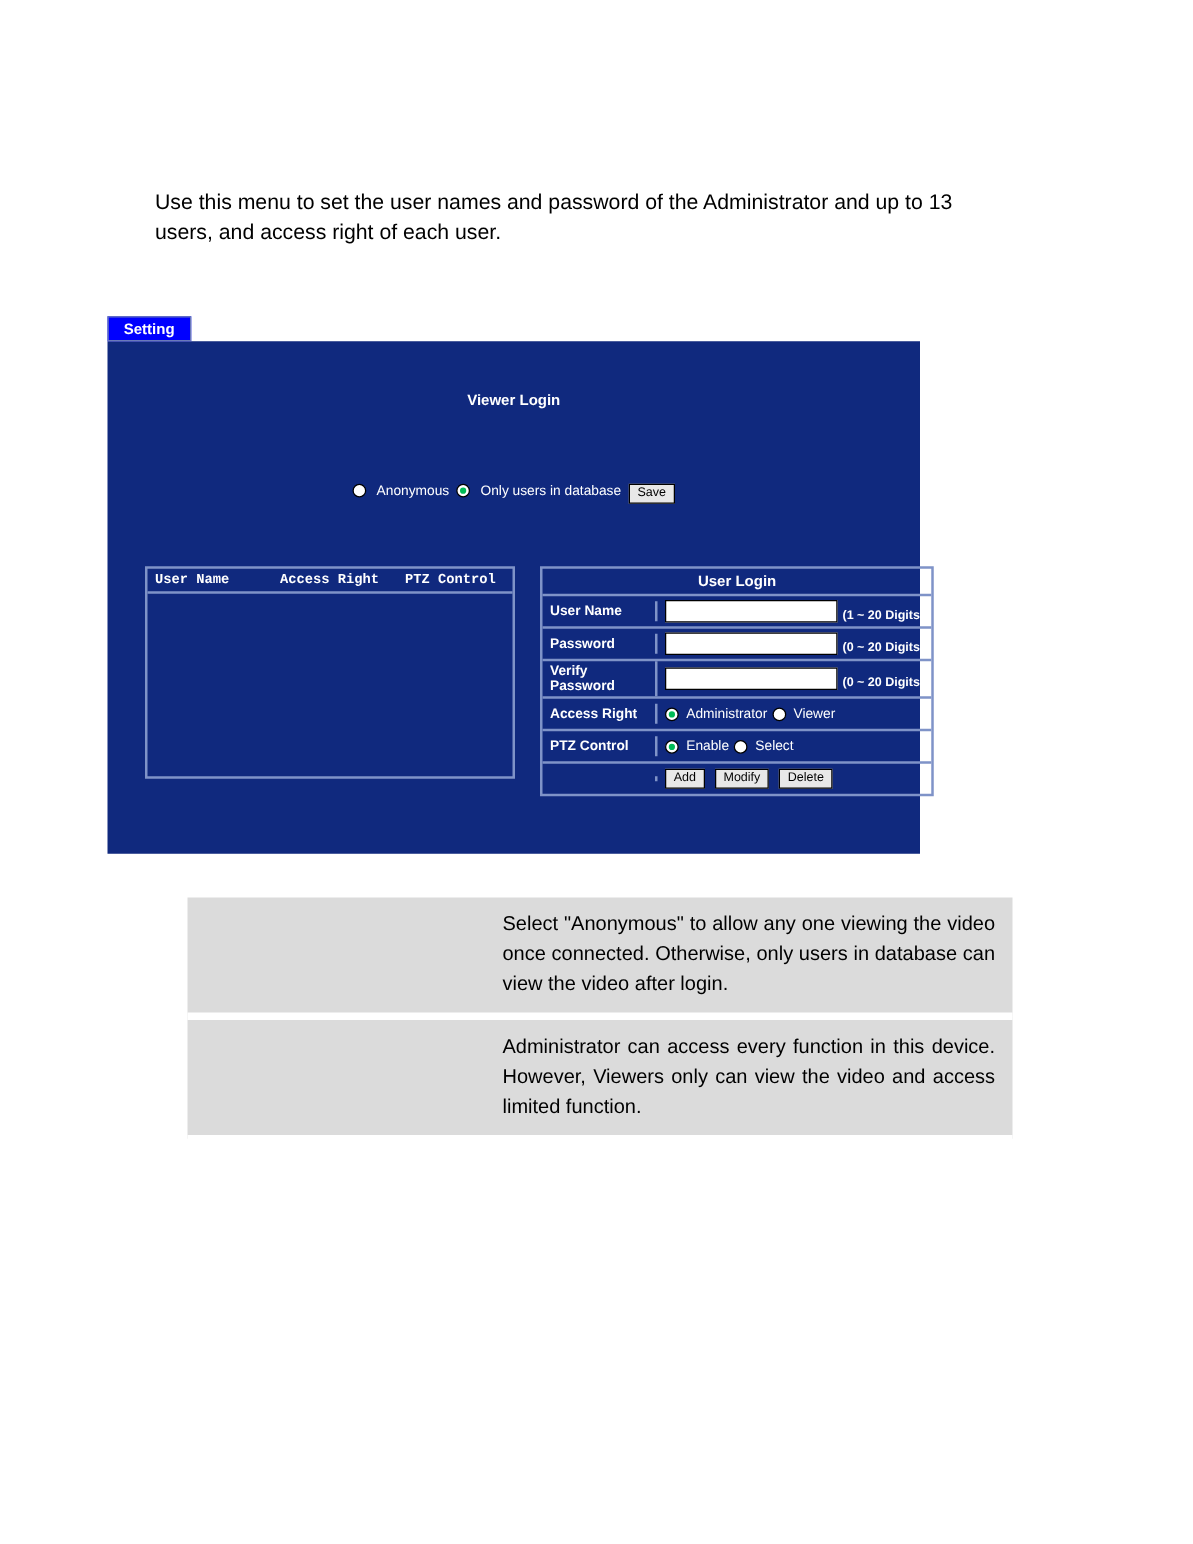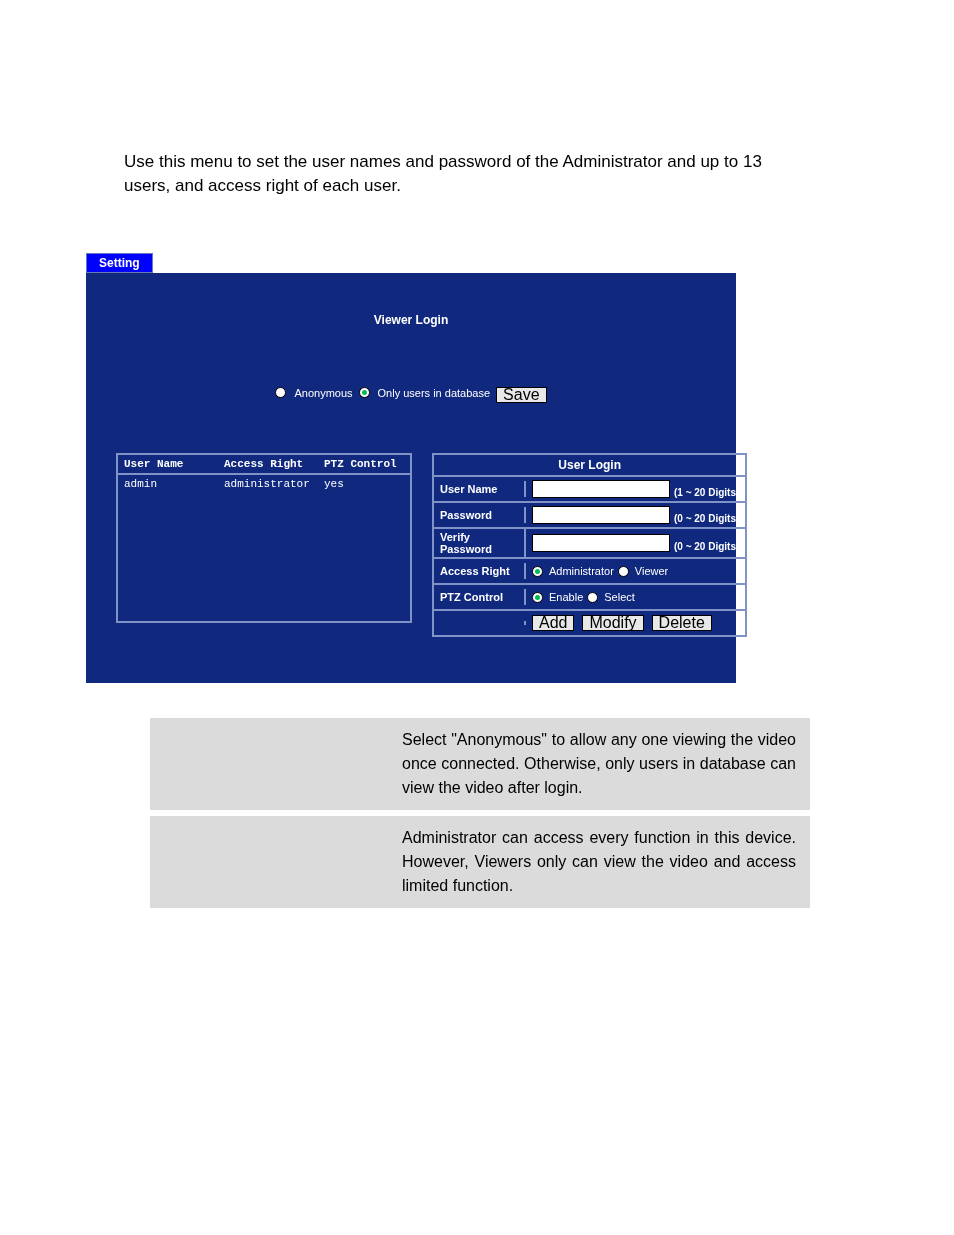--- a/index.html
+++ b/index.html
@@ -76,21 +76,21 @@
     position: absolute;
     top: 2px; left: 2px;
     width: 5px; height: 5px;
     background: #0b5; 
     border-radius: 50%;
   }
   .save-btn, .small-btn {
     background: #e8e8e8;
     color: #000;
     border: 1px solid #000;
-    font-size: 16px;
+    font-size: 10px;
     padding: 1px 6px;
     line-height: 12px;
     font-family: Arial, sans-serif;
   }
   .two-col {
     display: flex;
     align-items: flex-start;
     gap: 20px;
   }
   .left-table {
@@ -211,27 +211,20 @@
           <button class="save-btn">Save</button>
         </span>
       </div>
 
       <div class="two-col">
         <div class="left-table">
           <div class="lt-head">
             <span class="lt-col1">User Name</span>
             <span class="lt-col2">Access Right</span>
             <span class="lt-col3">PTZ Control</span>
-          </div>
-          <div class="lt-body">
-            <div class="lt-row">
-              <span class="lt-col1">admin</span>
-              <span class="lt-col2">administrator</span>
-              <span class="lt-col3">yes</span>
-            </div>
           </div>
         </div>
 
         <div class="right-table">
           <div class="rt-title">User Login</div>
 
           <div class="rt-row">
             <div class="rt-label">User Name</div>
             <div class="rt-value">
               <input type="text" style="">

